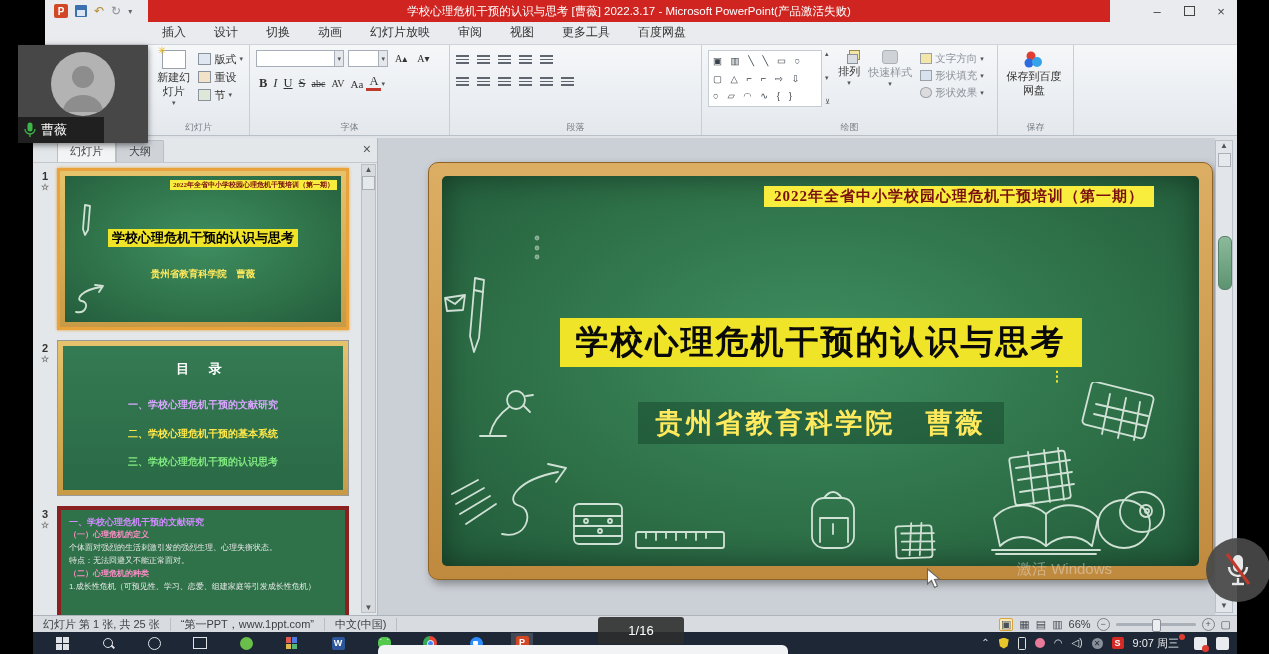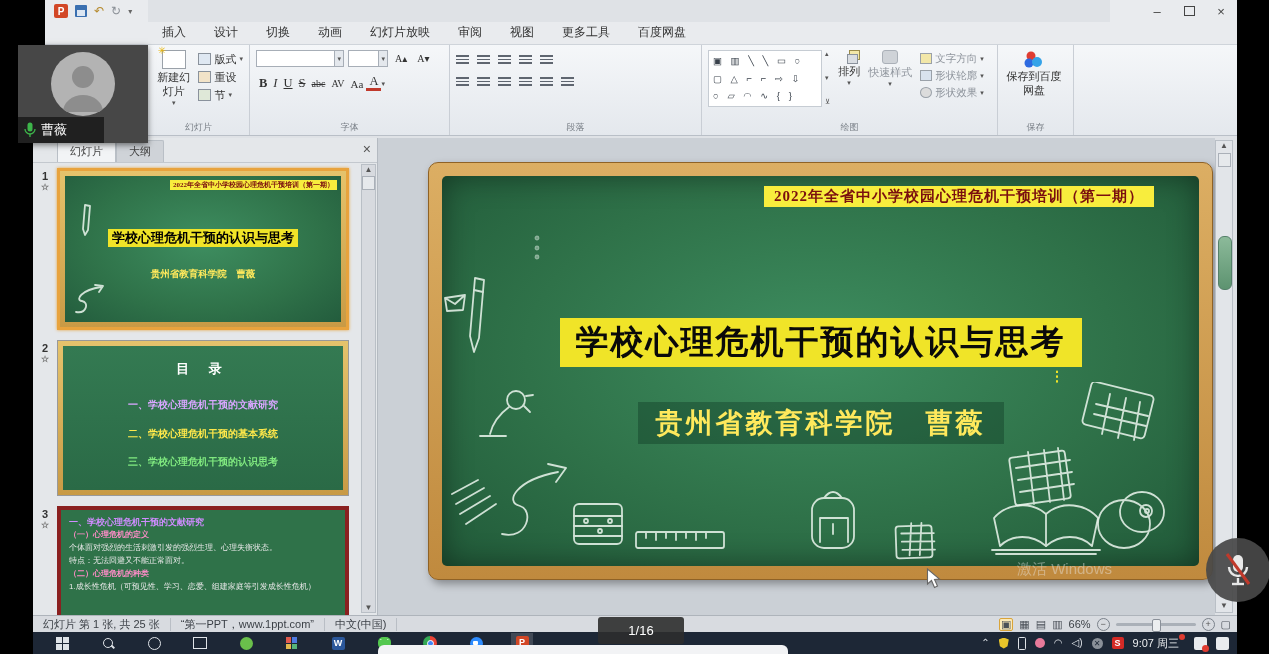--- a/index.html
+++ b/index.html
@@ -157,20 +157,23 @@
   <div class="abs" id="workspace"></div>
 
   <div class="abs" id="qat">
     <span class="ppt-logo">P</span>
     <span class="save-ico"></span>
     <span class="glyph-btn">↶</span>
     <span class="glyph-btn gray">↻</span>
     <span class="qat-caret">▾</span>
   </div>
 
+  <div class="abs" id="titlebar">
+    <span>学校心理危机干预的认识与思考 [曹薇] 2022.3.17 - Microsoft PowerPoint(产品激活失败)</span>
+  </div>
   <div class="abs" id="win-controls">
     <span class="wc-btn">–</span>
     <span class="wc-btn">
         <i class="restore-ico"></i>
       </span>
     <span class="wc-btn">×</span>
   </div>
   <div class="abs" id="ribbon-aux">
     <span class="collapse-caret">︿</span>
     <span class="help-ico">?</span>
@@ -294,21 +297,21 @@
             <span class="dd">▾</span>
           </div>
           <div>
             <div class="ptextbtn graybtn" style="font-size:10.5px;">
                 <span class="sf-ico" style="background:#f2e7a8;"></span>
                 <span>文字方向</span>
                 <span class="dd">▾</span>
               </div>
             <div class="ptextbtn graybtn" style="font-size:10.5px;">
                 <span class="sf-ico" style="background:#d8e2ee;"></span>
-                <span>形状轮廓</span>
+                <span>形状填充</span>
                 <span class="dd">▾</span>
               </div>
             <div class="ptextbtn graybtn" style="font-size:10.5px;">
                 <span class="sf-ico" style="background:#dcdcdc;border-radius:50%;"></span>
                 <span>形状效果</span>
                 <span class="dd">▾</span>
               </div>
           </div>
         </div>
         <div class="rgroup-label">绘图</div>

